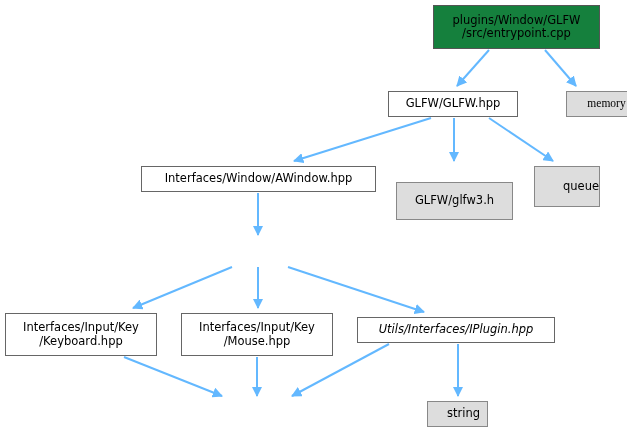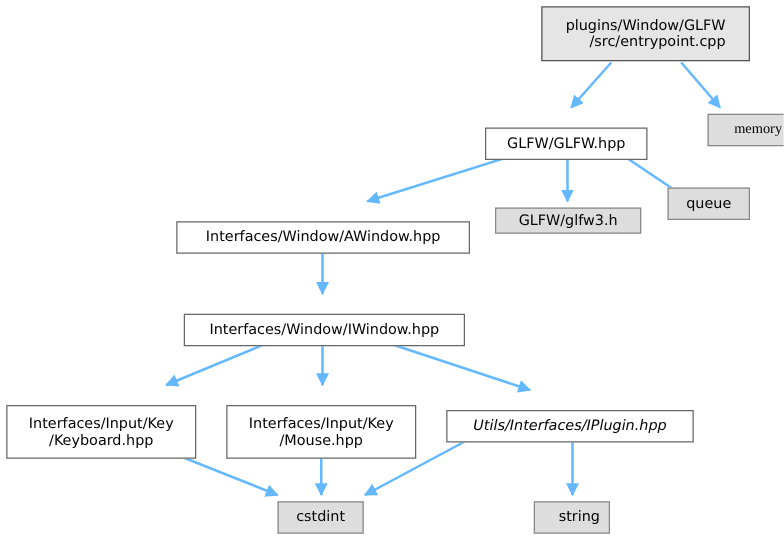--- a/index.html
+++ b/index.html
@@ -33,30 +33,28 @@
     line-height: 13.5px;
     color: #000000;
     border: 1px solid #808080;
     background: #ffffff;
     white-space: pre;
     letter-spacing: 0px;
   }
   .node.fill-white {
     background: #ffffff;
     border-color: #666666;
-    margin-top: 11px;
   }
   .node.fill-light {
     background: #dddddd;
     border-color: #888888;
   }
   .node.fill-gray {
-    background: #e5e5e5;
+    background: #15803d;
     border-color: #555555;
-    text-align: right;
   }
 </style>
 </head>
 <body>
 
 <div id="canvas">
 
   <svg id="edges" viewBox="0 0 627 432" width="627" height="432" xmlns="http://www.w3.org/2000/svg">
     <defs>
       <marker id="arrow" viewBox="0 0 10 10" refX="9" refY="5" markerWidth="5.2" markerHeight="5.2" orient="auto-start-reverse">
@@ -103,47 +101,41 @@
   </div>
 
   <div class="node fill-light" style="left:566px; top:91px; width:81px; height:26px;font-family:Liberation Serif, serif;">
     <span>memory</span>
   </div>
 
   <div class="node fill-white" style="left:141px; top:166px; width:235px; height:26px;justify-content:center;">
     <span>Interfaces/Window/AWindow.hpp</span>
   </div>
 
-  <div class="node fill-light" style="left:396px; top:166px; width:117px; height:21px;">
+  <div class="node fill-light" style="left:396px; top:182px; width:117px; height:38px;">
     <span>GLFW/glfw3.h</span>
   </div>
 
-  <div class="node fill-light" style="left:534px; top:150px; width:66px; height:26px;">
+  <div class="node fill-light" style="left:534px; top:166px; width:66px; height:41px;justify-content:flex-end;">
     <span>queue</span>
   </div>
 
-  <div class="node fill-white" style="left:147px; top:240px; width:225px; height:26px;">
-    <span>Interfaces/Window/IWindow.hpp</span>
-  </div>
 
   <div class="node fill-white" style="left:5px; top:313px; width:152px; height:43px;">
     <span>Interfaces/Input/Key
 /Keyboard.hpp</span>
   </div>
 
   <div class="node fill-white" style="left:181px; top:313px; width:152px; height:43px;">
     <span>Interfaces/Input/Key
 /Mouse.hpp</span>
   </div>
 
   <div class="node fill-white" style="left:357px; top:317px; width:198px; height:26px;font-style:italic;">
     <span>Utils/Interfaces/IPlugin.hpp</span>
   </div>
 
-  <div class="node fill-light" style="left:222px; top:401px; width:69px; height:26px;">
-    <span>cstdint</span>
-  </div>
 
   <div class="node fill-light" style="left:427px; top:401px; width:61px; height:26px;padding-left:12px;">
     <span>string</span>
   </div>
 
 </div>
 
 </body></html>

